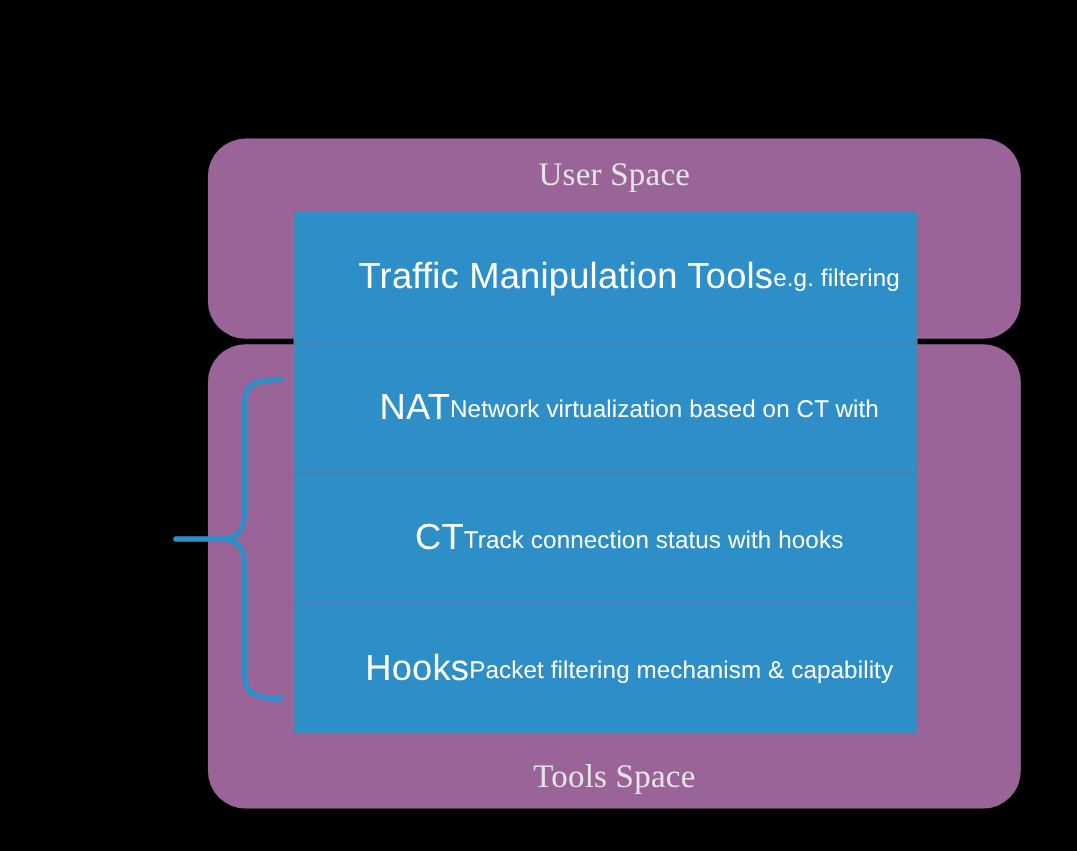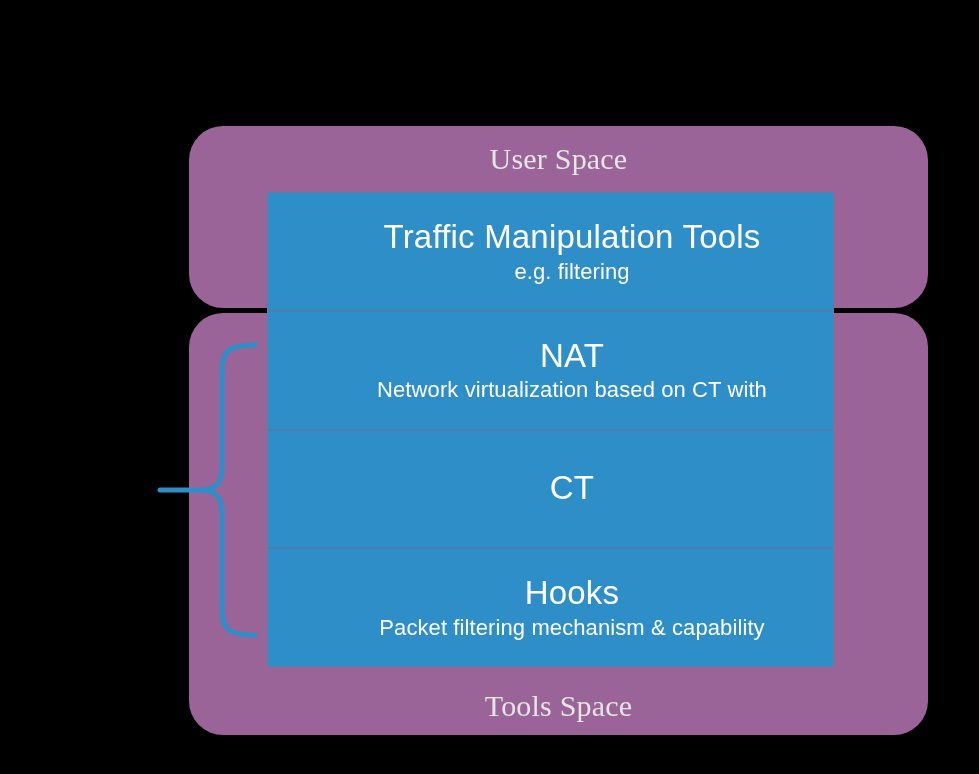--- a/index.html
+++ b/index.html
@@ -64,21 +64,20 @@
     background: #2E8FC8;
     border: 1px solid #5C7FA8;
     box-sizing: border-box;
     display: flex;
     flex-direction: column;
   }
   .layer {
     flex: 1 1 0;
     position: relative;
     display: flex;
-    flex-direction: column;
     align-items: center;
     justify-content: center;
     color: #FFFFFF;
     text-align: center;
     box-sizing: border-box;
     padding-left: 43px;
   }
   .layer + .layer {
     border-top: 2px solid #4A7FAE;
   }
@@ -137,20 +136,21 @@
       <div class="layer-subtitle">e.g. filtering</div>
     </div>
 
     <div class="layer">
       <div class="layer-title">NAT</div>
       <div class="layer-subtitle">Network virtualization based on CT with</div>
     </div>
 
     <div class="layer">
       <div class="layer-title">CT</div>
+      <div class="layer-subtitle">Track connection status with hooks</div>
     </div>
 
     <div class="layer">
       <div class="layer-title">Hooks</div>
       <div class="layer-subtitle">Packet filtering mechanism &amp; capability</div>
     </div>
 
   </div>
 
 </div>

